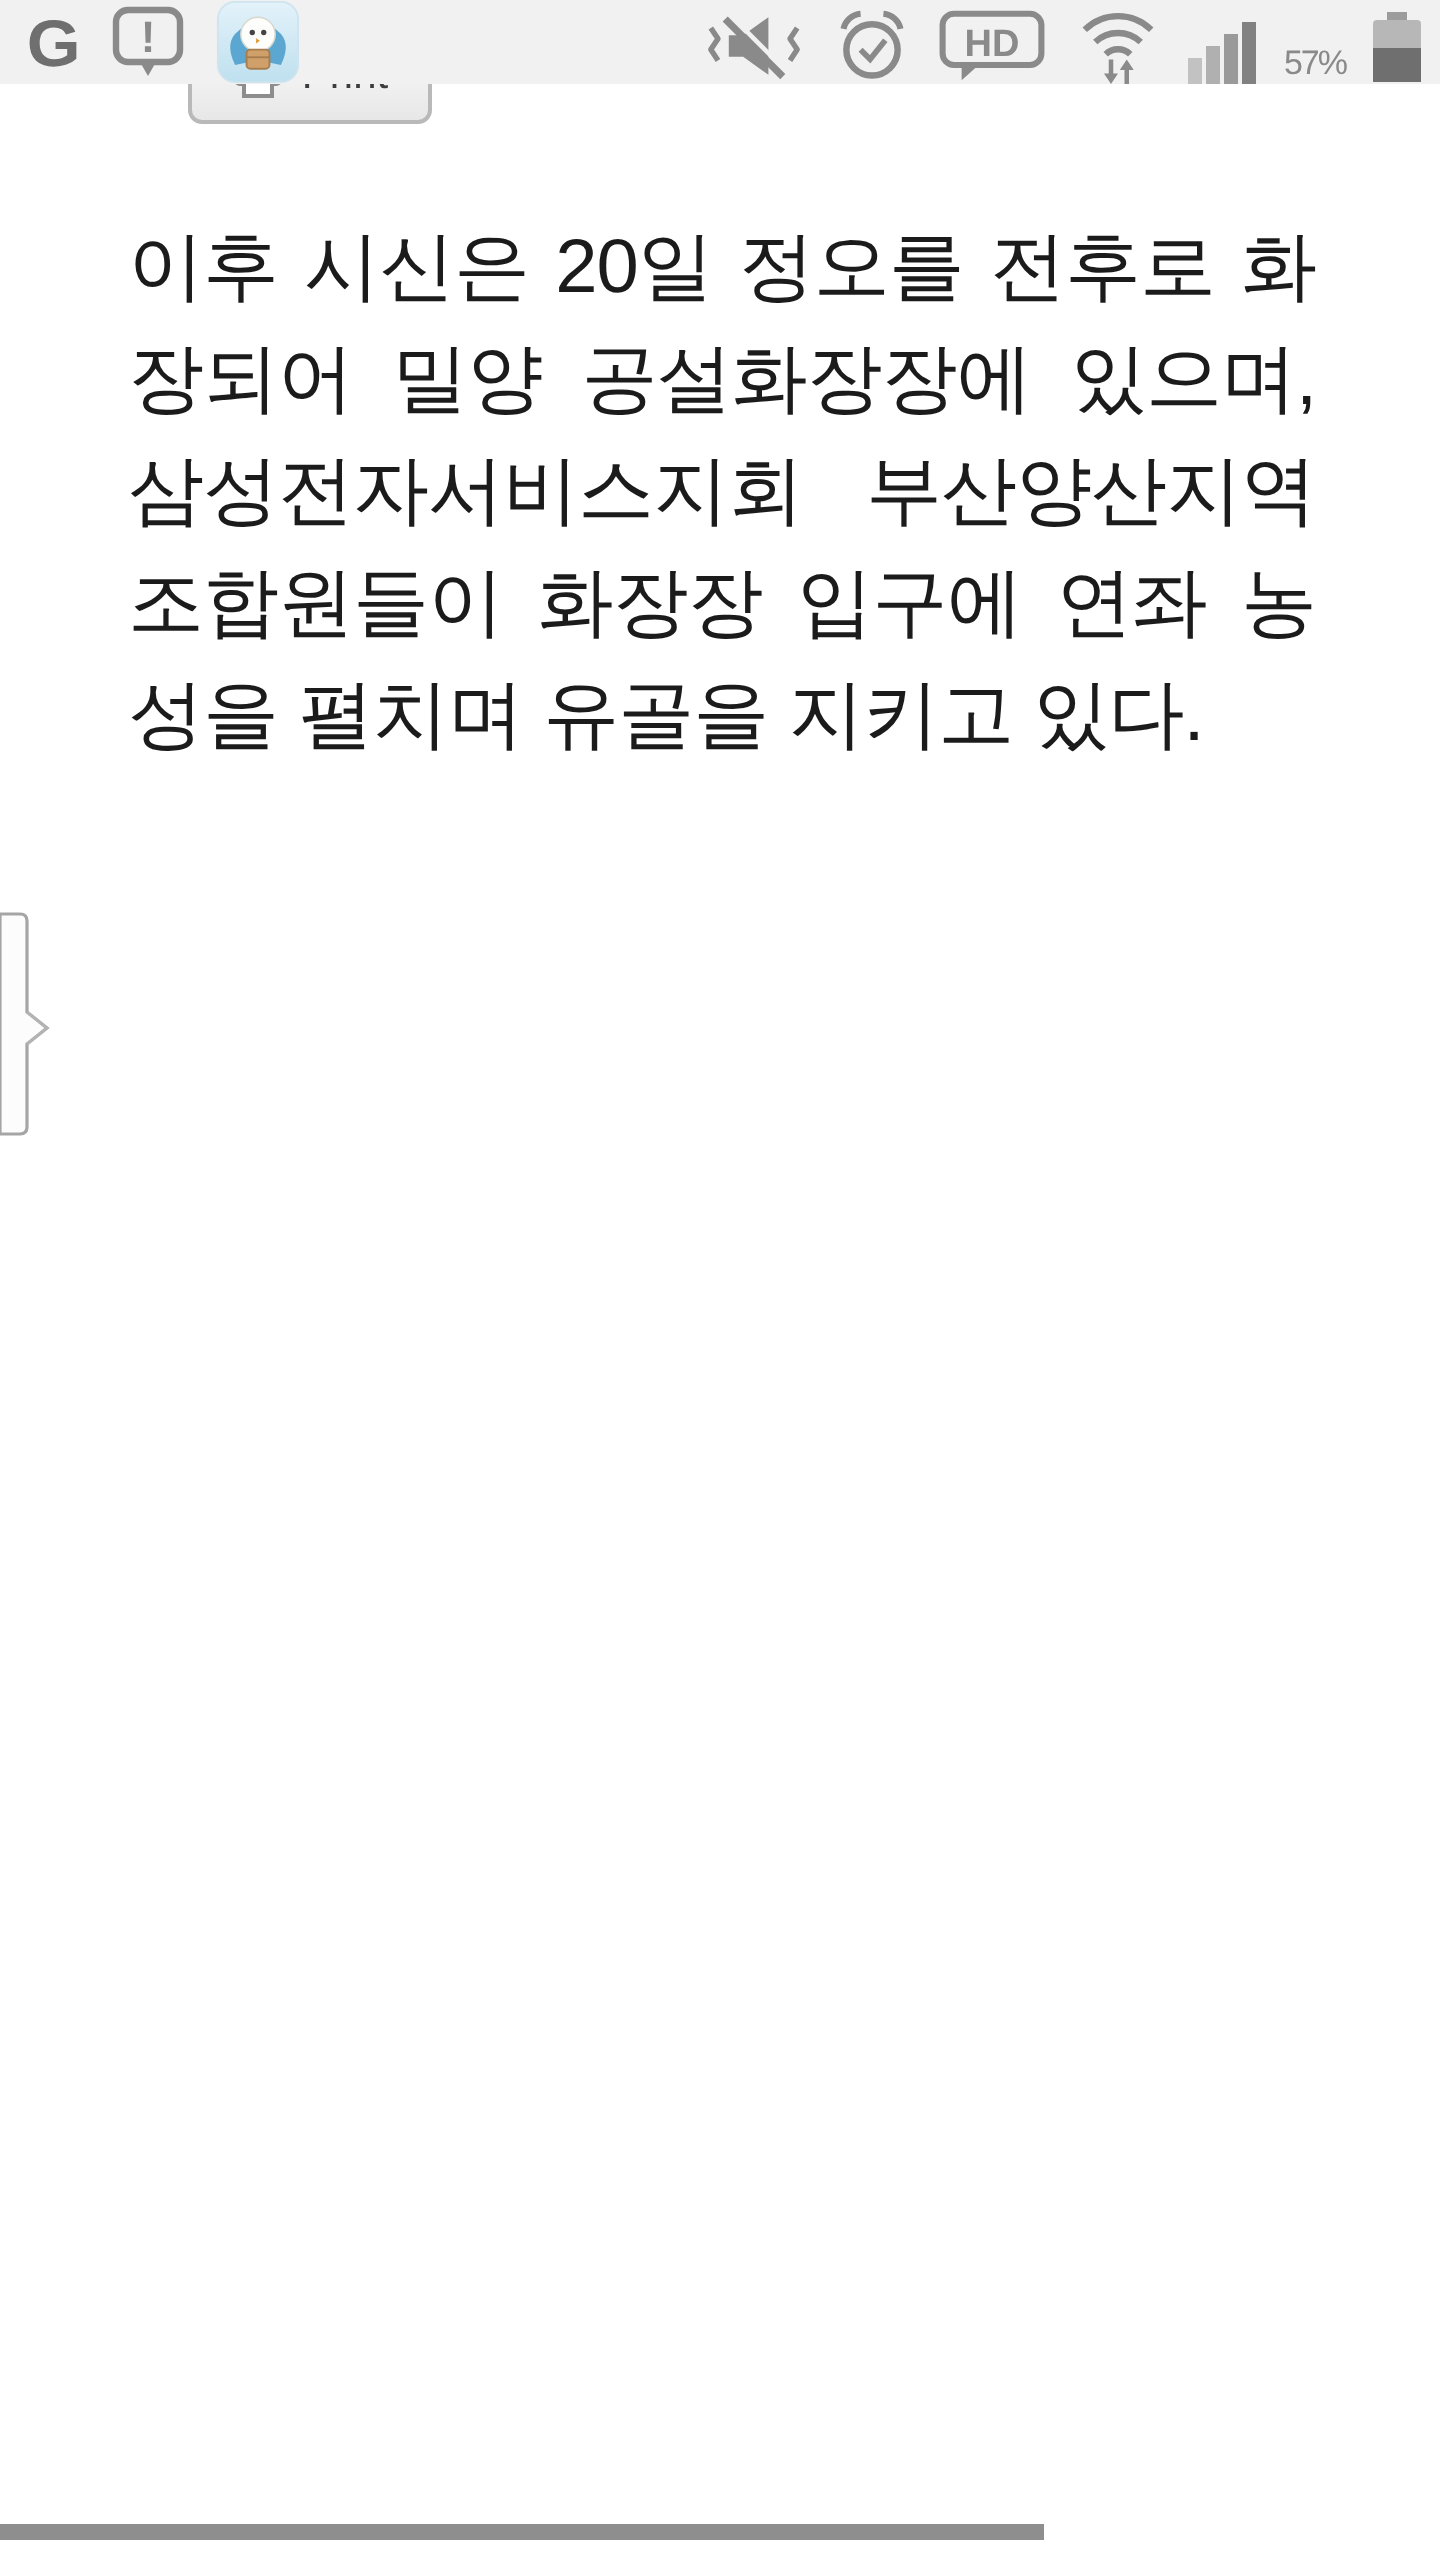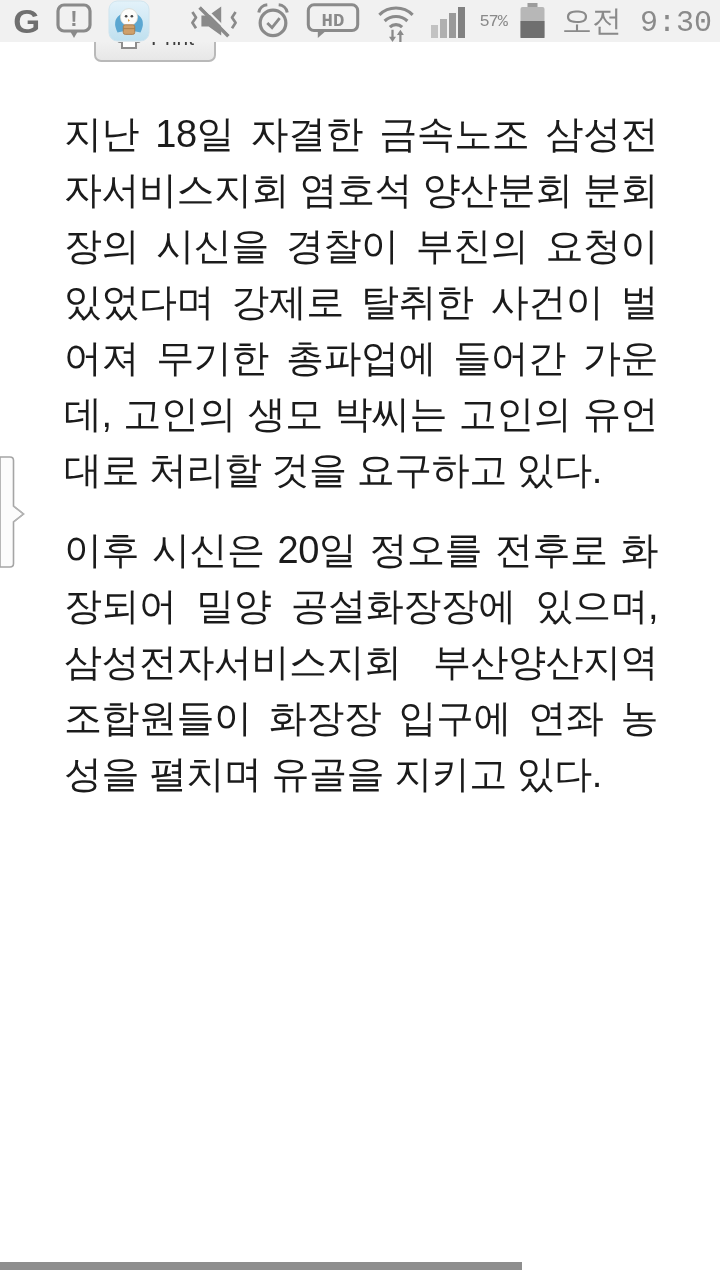--- a/index.html
+++ b/index.html
@@ -14,21 +14,21 @@
   }
   
   .statusbar {
     position: absolute; top: 0; left: 0; right: 0; height: 42px;
     background: #f1f1f1;
     display: flex; align-items: center;
     padding: 0 8px 0 14px;
     z-index: 30;
   }
   .sb-left { display: flex; align-items: center; gap: 14px; }
-  .sb-right { margin-left: auto; display: flex; align-items: center; gap: 12px; font-family: Liberation Mono, monospace; }
+  .sb-right { margin-left: auto; display: flex; align-items: flex-end; gap: 12px; }
   .g-badge {
     font-weight: 800; font-size: 33px; line-height: 33px;
     color: #6f6f6f; transform: scaleX(1.05);
   }
   .sb-ico { display: block; }
   .sb-pct { font-size: 17px; color: #8a8a8a; letter-spacing: -1px; }
   .sb-time { font-size: 30px; color: #8a8a8a; letter-spacing: 0px; margin-left: 4px; }
   
   .print-clip {
     position: absolute; top: 42px; left: 94px;
@@ -132,37 +132,35 @@
         <rect x="9" y="15" width="7" height="19" fill="#b0b0b0"></rect>
         <rect x="18" y="9" width="7" height="25" fill="#9a9a9a"></rect>
         <rect x="27" y="3" width="7" height="31" fill="#818181"></rect>
       </svg>
       <span class="sb-pct">57%</span>
       <svg class="sb-ico" width="27" height="36" viewBox="0 0 26 36">
         <rect x="8" y="0" width="10" height="5" fill="#9c9c9c"></rect>
         <rect x="1" y="4" width="24" height="31" rx="2" fill="#b7b7b7"></rect>
         <rect x="1" y="18" width="24" height="17" fill="#6f6f6f"></rect>
       </svg>
-      <span class="sb-time">오전 9:30</span>
     </div>
   </div>
 
   <div class="print-clip">
     <div class="print-btn">
       <svg width="26" height="24" viewBox="0 0 26 24">
         <rect x="6" y="1" width="14" height="6" fill="none" stroke="#8d8d8d" stroke-width="2"></rect>
         <rect x="2" y="7" width="22" height="9" rx="2" fill="none" stroke="#8d8d8d" stroke-width="2"></rect>
         <rect x="6" y="14" width="14" height="8" fill="#fff" stroke="#8d8d8d" stroke-width="2"></rect>
       </svg>
       <span class="print-label">Print</span>
     </div>
   </div>
 
   <div class="article">
-    <p>지난 18일 자결한 금속노조 삼성전자서비스지회 염호석 양산분회 분회장의 시신을 경찰이 부친의 요청이 있었다며 강제로 탈취한 사건이 벌어져 무기한 총파업에 들어간 가운데, 고인의 생모 박씨는 고인의 유언대로 처리할 것을 요구하고 있다.</p>
     <p>이후 시신은 20일 정오를 전후로 화장되어 밀양 공설화장장에 있으며, 삼성전자서비스지회 부산양산지역 조합원들이 화장장 입구에 연좌 농성을 펼치며 유골을 지키고 있다.</p>
 
   </div>
 
   <svg class="pull-tab" width="28" height="114" viewBox="0 0 28 114">
     <path d="M0,2 H10 Q13.5,2 13.5,5.5 V51 L23.5,59 L13.5,67 V108.5 Q13.5,112 10,112 H0 Z" fill="#fcfcfc" stroke="#a5a5a5" stroke-width="1.6"></path>
     <path d="M13.5,51 L23.5,59 L13.5,67" fill="none" stroke="#b4b4b4" stroke-width="1.4"></path>
   </svg>
 
   <div class="gray-bar"></div>

